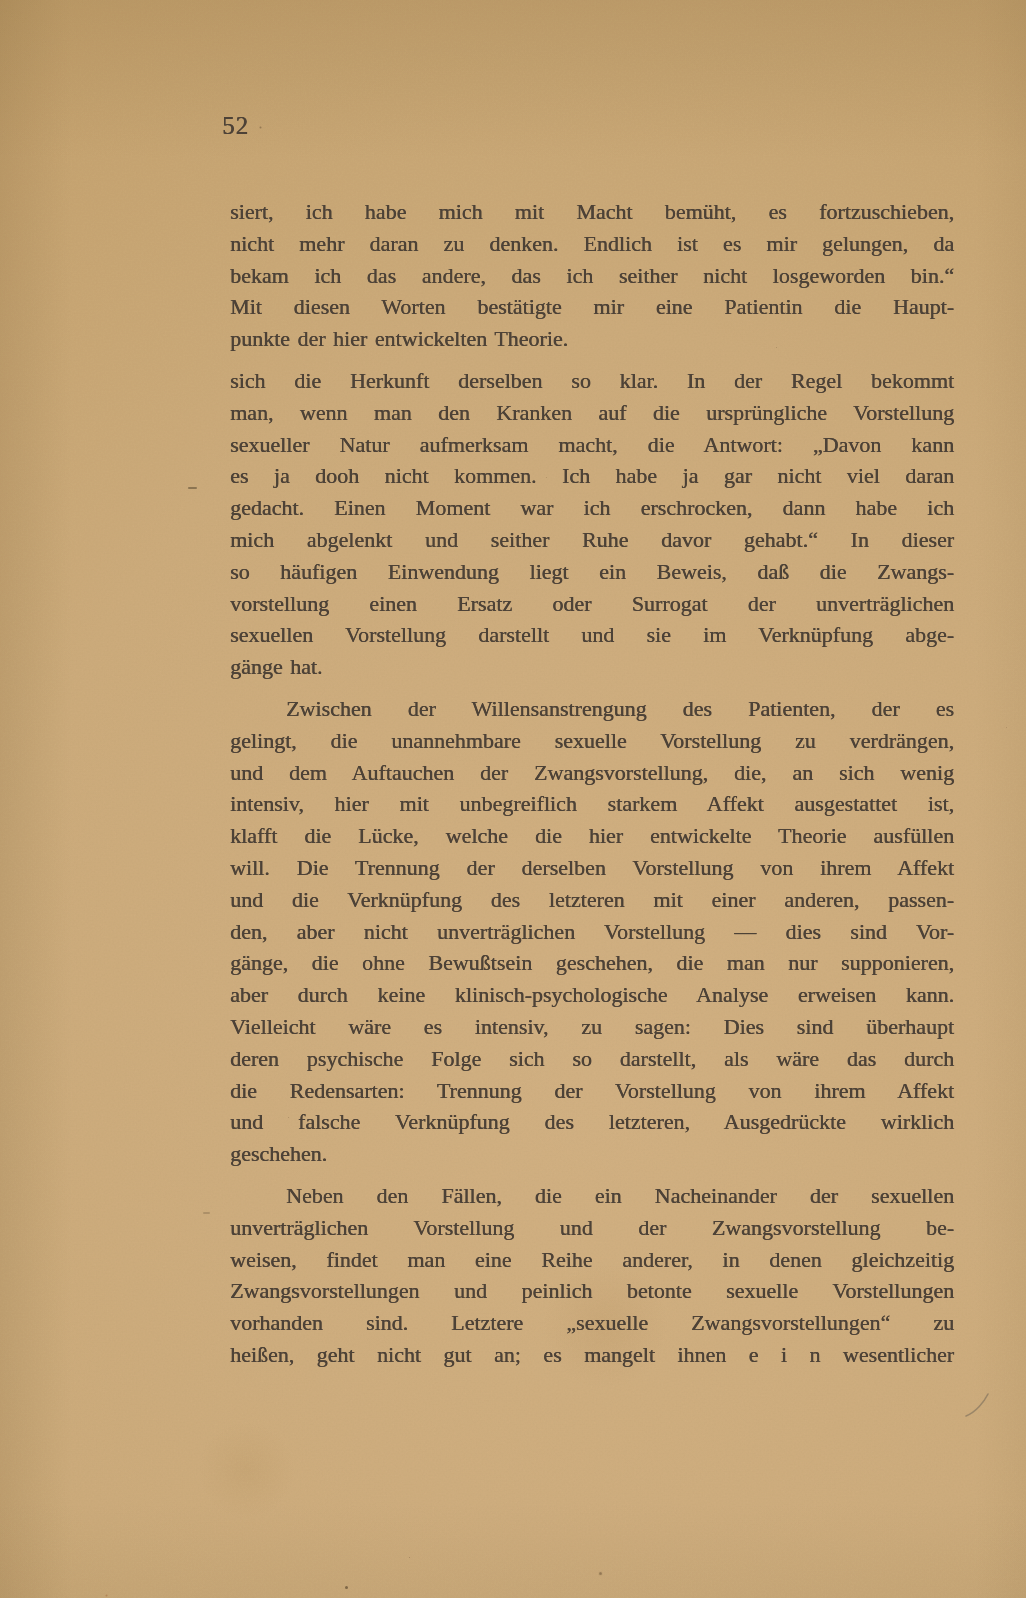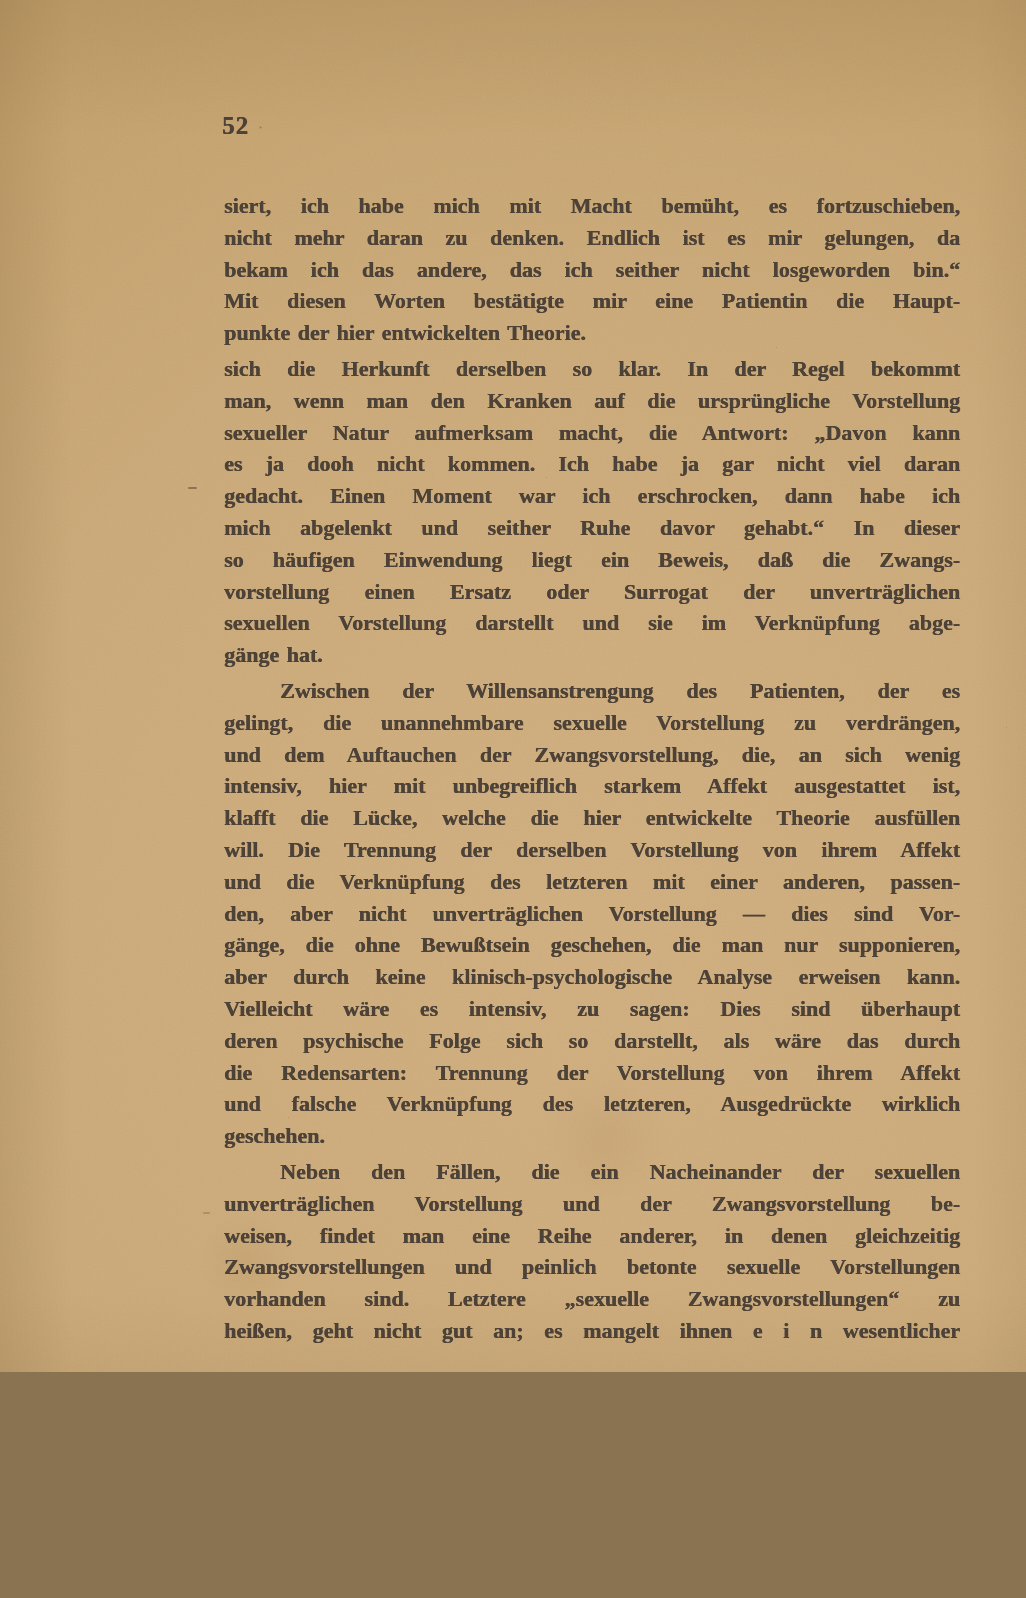--- a/index.html
+++ b/index.html
@@ -1,51 +1,50 @@
 <!DOCTYPE html>
 <html><head>
 <meta charset="utf-8">
 <style>
   html, body { margin: 0; padding: 0; background: #8a7350; }
   .page {
     position: relative;
     width: 1026px;
-    height: 1372px;
+    height: 1598px;
     overflow: hidden;
     background:
       radial-gradient(circle 90px at 59% 83%, rgba(150,110,55,0.10), rgba(150,110,55,0) 70%),
       radial-gradient(circle 70px at 24% 92%, rgba(150,110,55,0.10), rgba(150,110,55,0) 70%),
       linear-gradient(180deg, rgba(120,95,50,0.14) 0%, rgba(120,95,50,0.0) 10%),
       linear-gradient(0deg,   rgba(120,95,50,0.08) 0%, rgba(120,95,50,0.0) 6%),
       linear-gradient(90deg,  rgba(110,85,45,0.14) 0%, rgba(110,85,45,0.0) 7%, rgba(110,85,45,0.0) 95%, rgba(110,85,45,0.07) 100%),
       radial-gradient(ellipse 120% 95% at 58% 68%, #d2b183 0%, #cdac7c 50%, #c5a26e 84%, #bd9862 100%);
     font-family: "Liberation Serif", "DejaVu Serif", serif;
     color: #4d4237;
-    font-weight: bold;
   }
   .grain { position: absolute; inset: 0; width: 100%; height: 100%; pointer-events: none; mix-blend-mode: multiply; opacity: .75; }
   .page-number {
     position: absolute;
     left: 222px;
     top: 112px;
     font-size: 25px;
     letter-spacing: 1px;
     text-shadow: 0.4px 0 0 currentColor;
   }
   .text-block {
     position: absolute;
     left: 220px;
     top: 186px;
     width: 744px;
     font-size: 22px;
     line-height: 31.8px;
     word-spacing: 2px;
     text-shadow: 0.4px 0 0 currentColor;
   }
-  .paragraph { margin: 4px; }
+  .paragraph { margin: 10px; }
   .line {
     text-align: justify;
     text-align-last: justify;
     white-space: normal;
     height: 31.8px;
     overflow: visible;
   }
   .line.indent { text-indent: 56px; }
   .line.para-end { text-align-last: left; }
   

